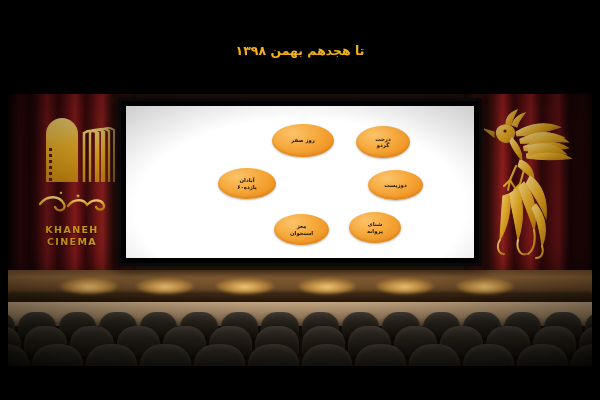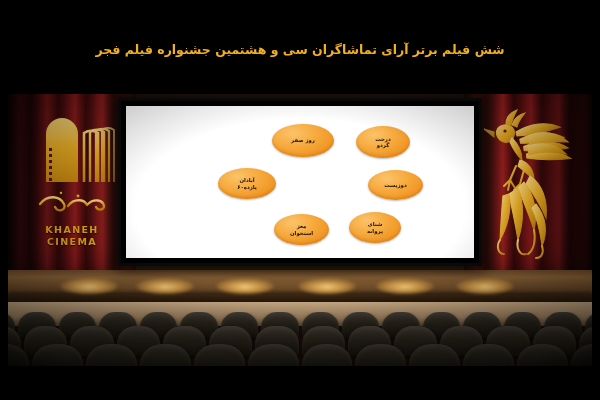--- a/index.html
+++ b/index.html
@@ -230,21 +230,21 @@
     background:
       radial-gradient(ellipse at 50% 42%, rgba(0,0,0,0) 40%, rgba(0,0,0,.42) 88%, rgba(0,0,0,.72) 100%);
   }
 </style>
 </head>
 <body>
 
 <div id="stage">
 
   <div class="title-block">
-    <div class="title-line title-line-1">شش فیلم برتر آرای تماشاگران سی و هشتمین جشنواره فیلم فجر</div>
+    <div class="title-line title-line-2">تا هجدهم بهمن ۱۳۹۸</div>
   </div>
 
   <div class="scene">
 
     <div class="back-wall"></div>
 
     <div class="curtain left"></div>
     <div class="curtain right"></div>
     <div class="curtain-shade left"></div>
     <div class="curtain-shade right"></div>

